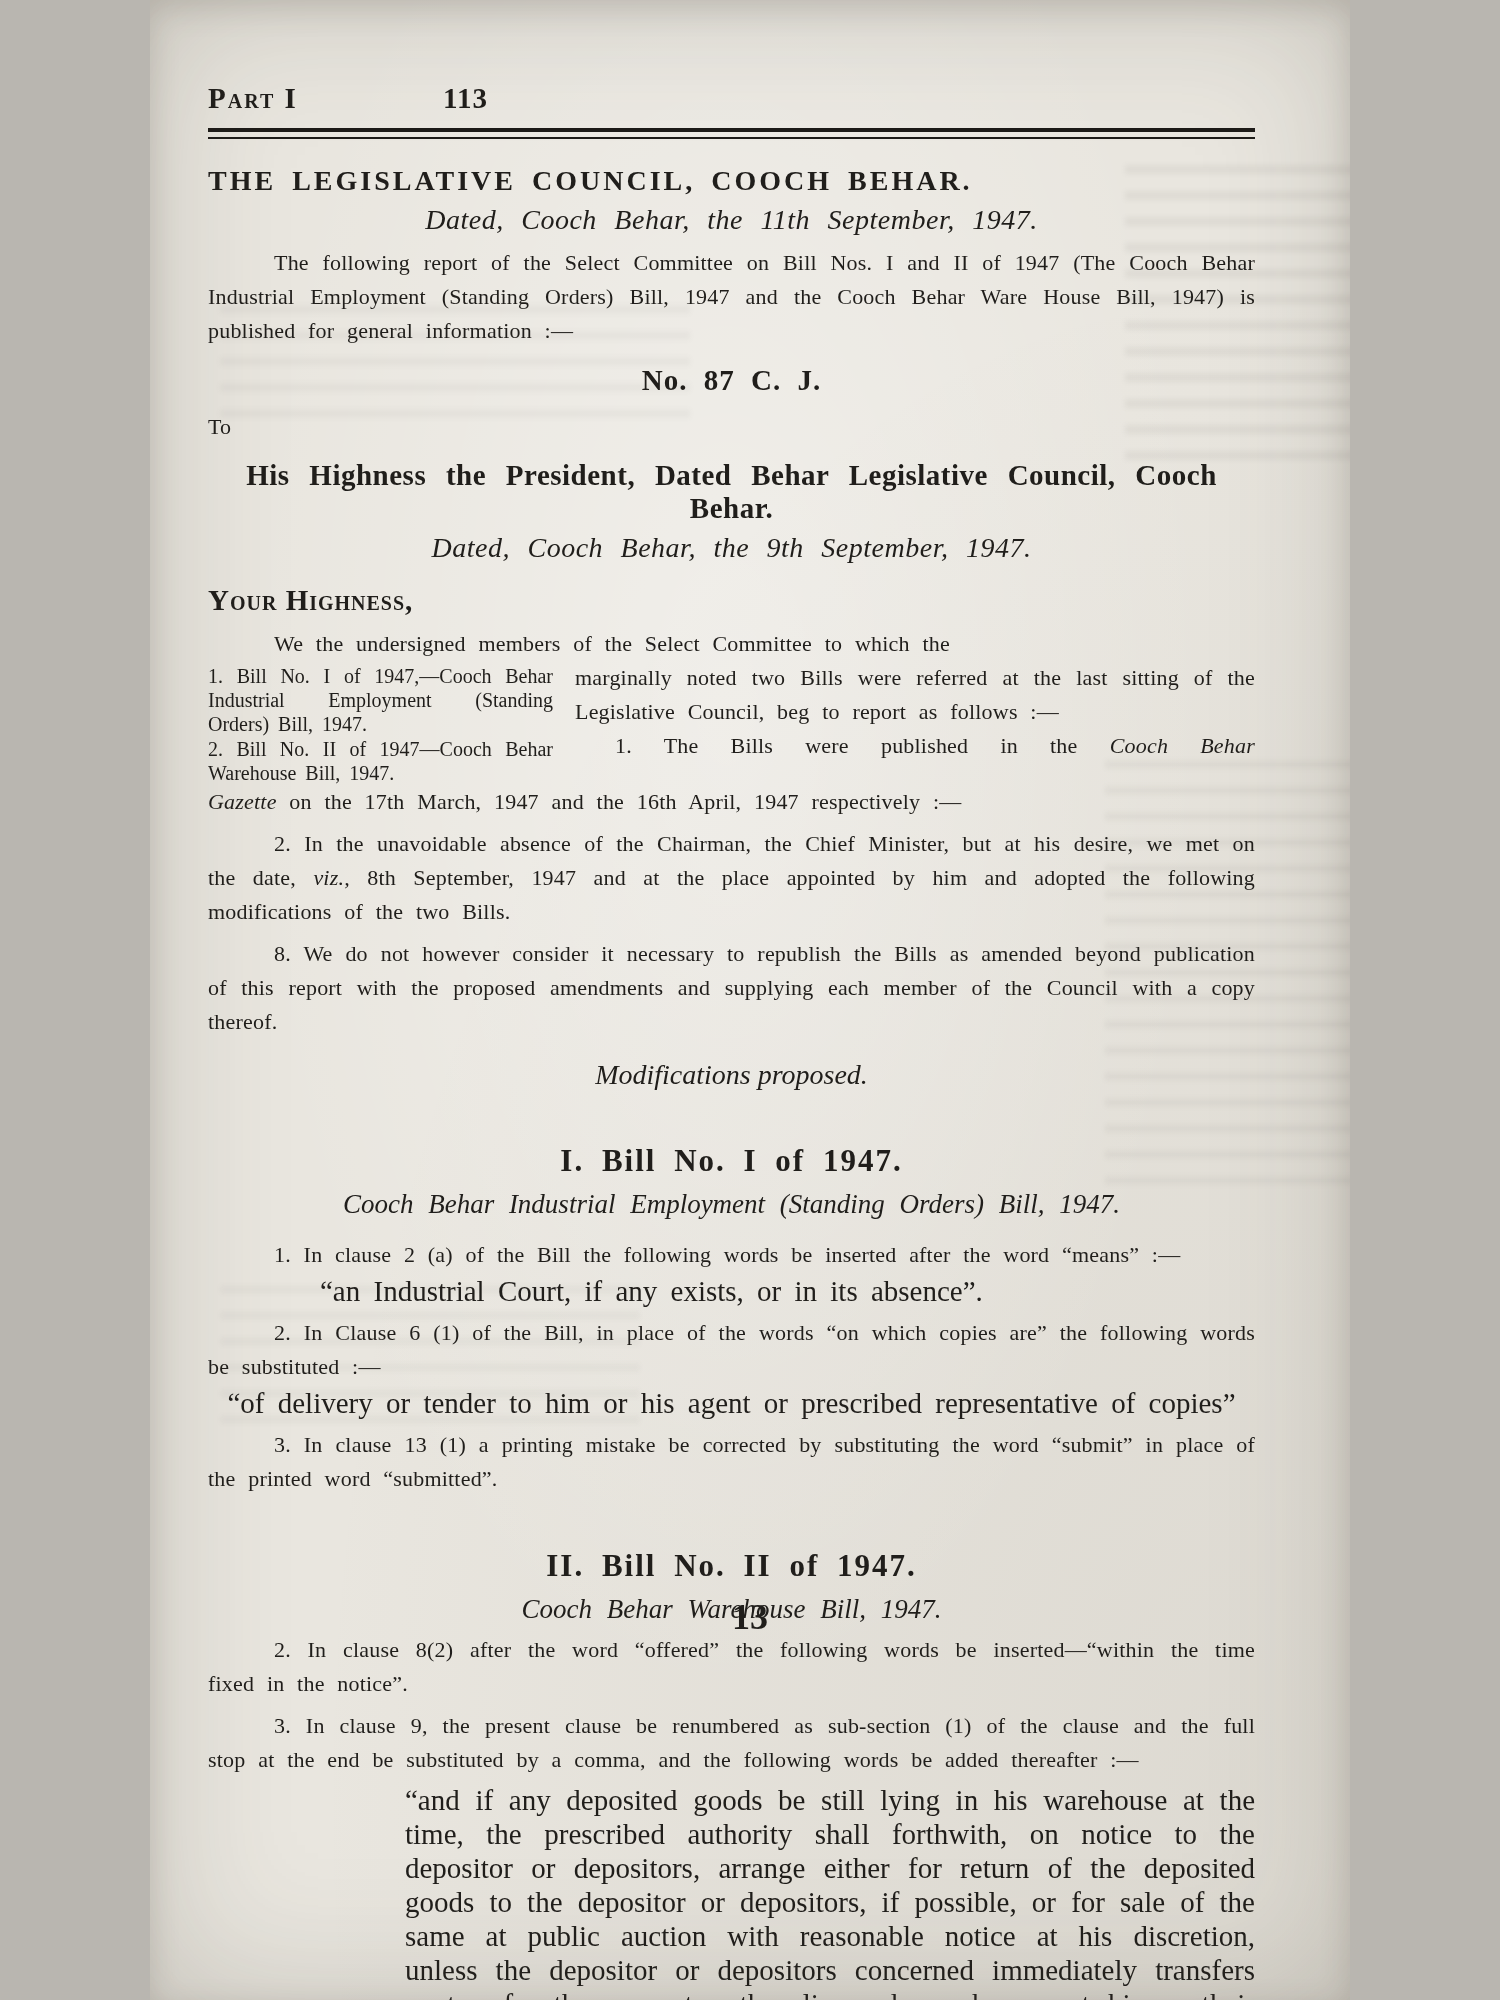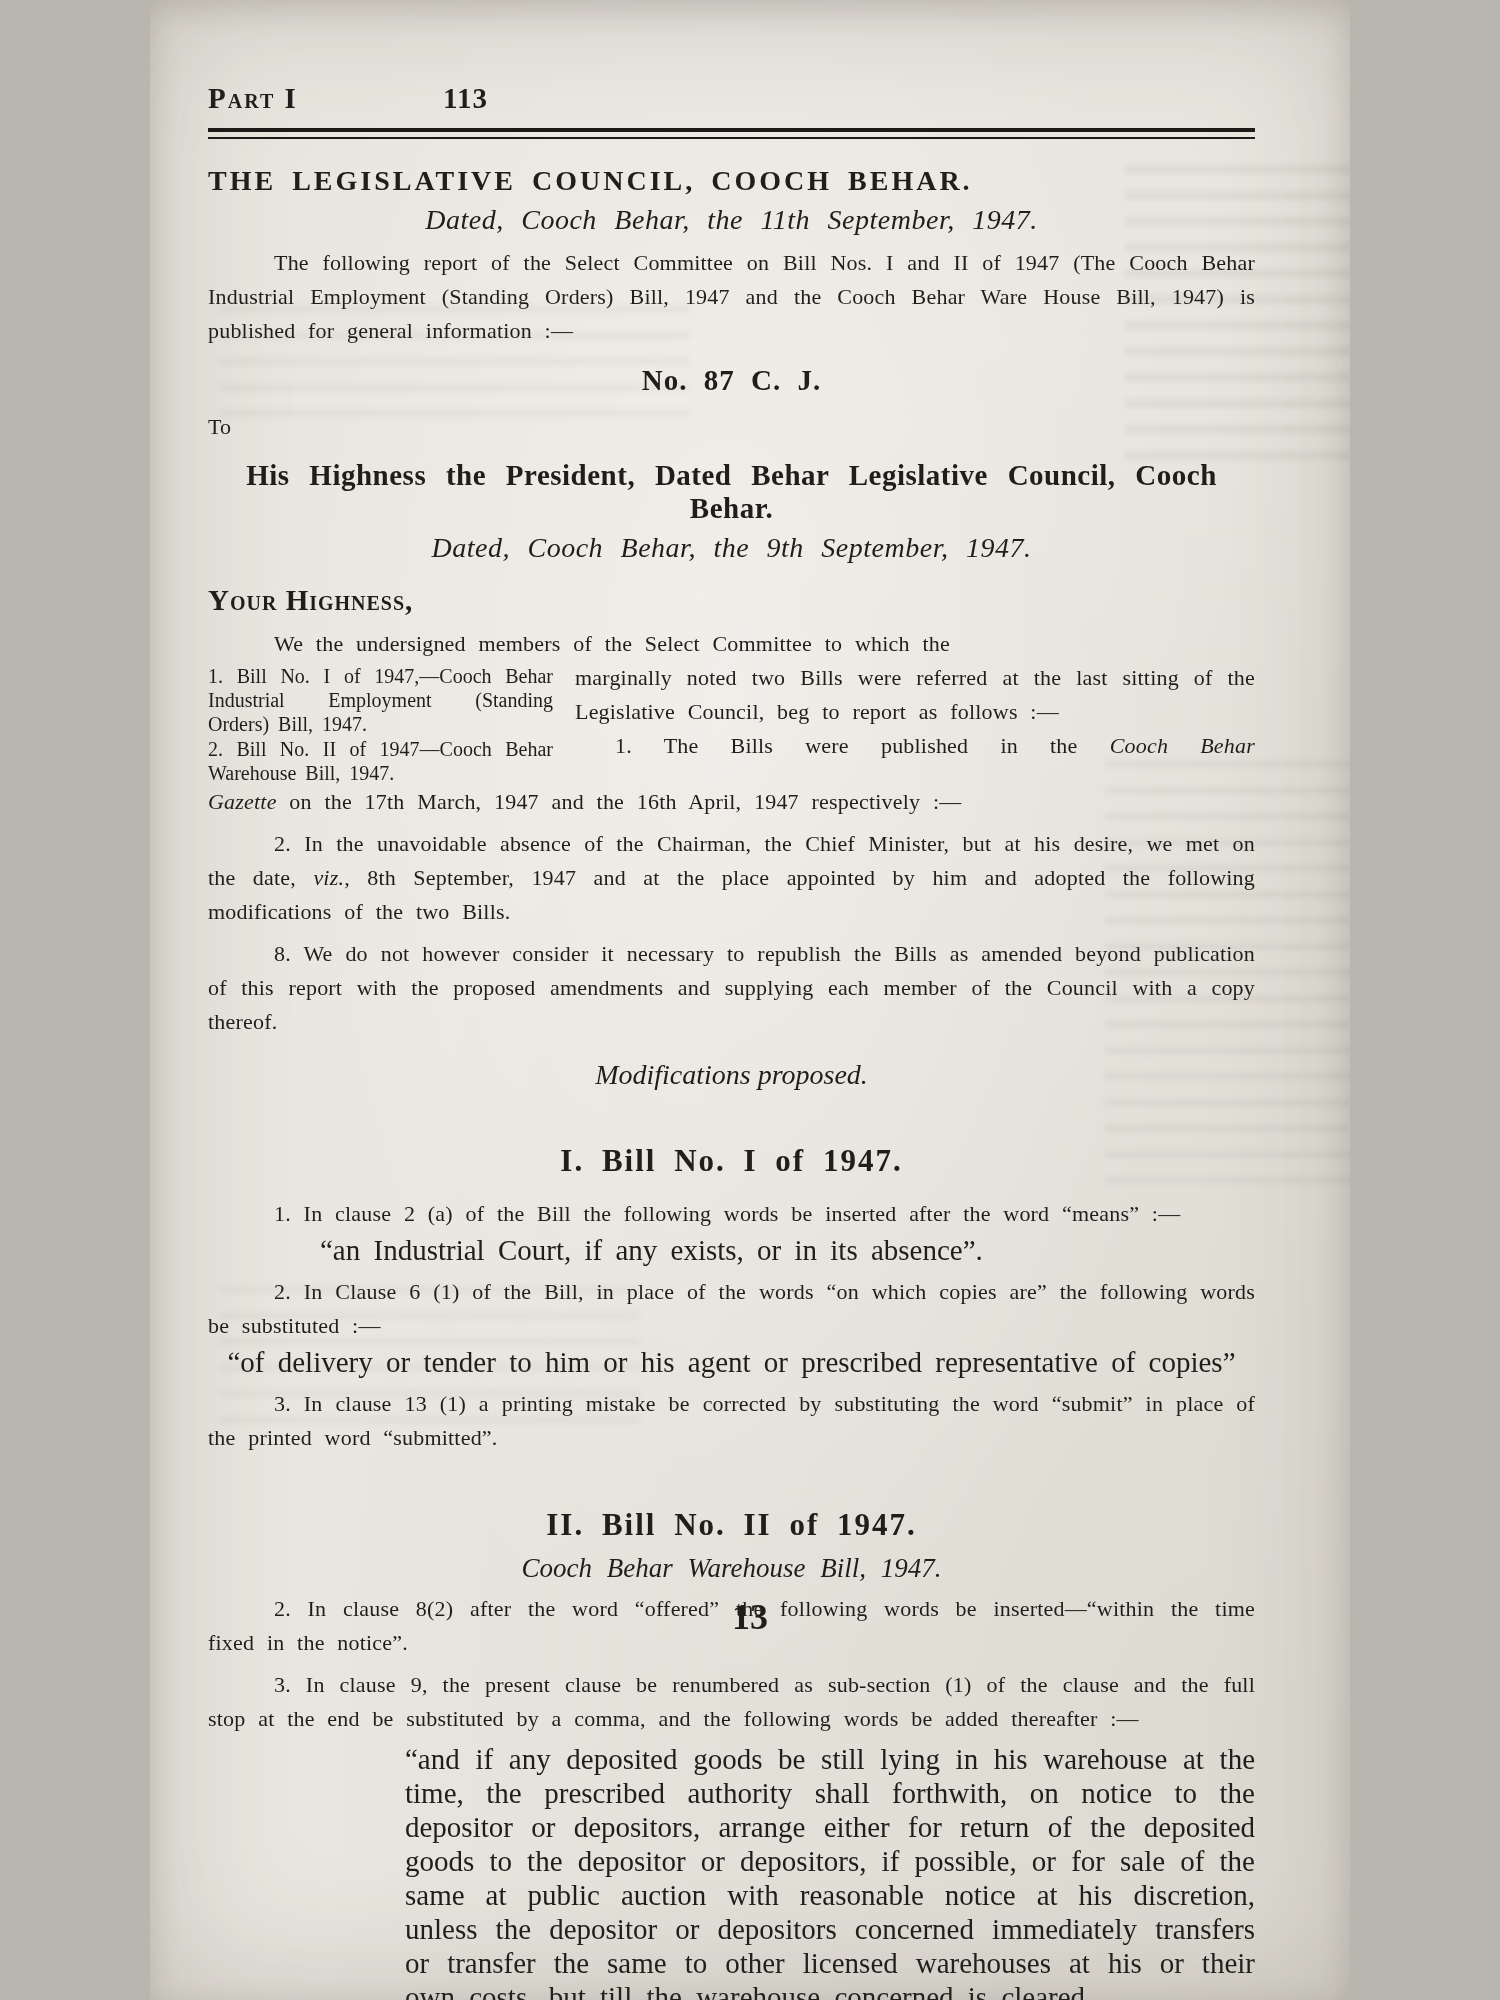--- a/index.html
+++ b/index.html
@@ -124,20 +124,21 @@
 
     <p class="body"><span class="italic">Gazette</span><span> on the 17th March, 1947 and the 16th April, 1947 respectively :—</span></p>
 
     <p class="body indent just bill-item"><span>2. In the unavoidable absence of the Chairman, the Chief Minister, but at his desire, we met on the date, </span><span class="italic">viz.,</span><span> 8th September, 1947 and at the place appointed by him and adopted the following modifications of the two Bills.</span></p>
 
     <p class="body indent just bill-item">8. We do not however consider it necessary to republish the Bills as amended beyond publication of this report with the proposed amendments and supplying each member of the Council with a copy thereof.</p>
 
     <p class="mods center italic">Modifications proposed.</p>
 
     <h2 class="section-heading">I. Bill No. I of 1947.</h2>
+    <p class="section-sub">Cooch Behar Industrial Employment (Standing Orders) Bill, 1947.</p>
 
     <p class="body indent just first-item">1. In clause 2 (a) of the Bill the following words be inserted after the word “means” :—</p>
     <p class="quote1">“an Industrial Court, if any exists, or in its absence”.</p>
     <p class="body indent just bill-item">2. In Clause 6 (1) of the Bill, in place of the words “on which copies are” the following words be substituted :—</p>
     <p class="quote2">“of delivery or tender to him or his agent or prescribed representative of copies”</p>
     <p class="body indent just bill-item">3. In clause 13 (1) a printing mistake be corrected by substituting the word “submit” in place of the printed word “submitted”.</p>
 
     <h2 class="section-heading">II. Bill No. II of 1947.</h2>
     <p class="section-sub">Cooch Behar Warehouse Bill, 1947.</p>
 

